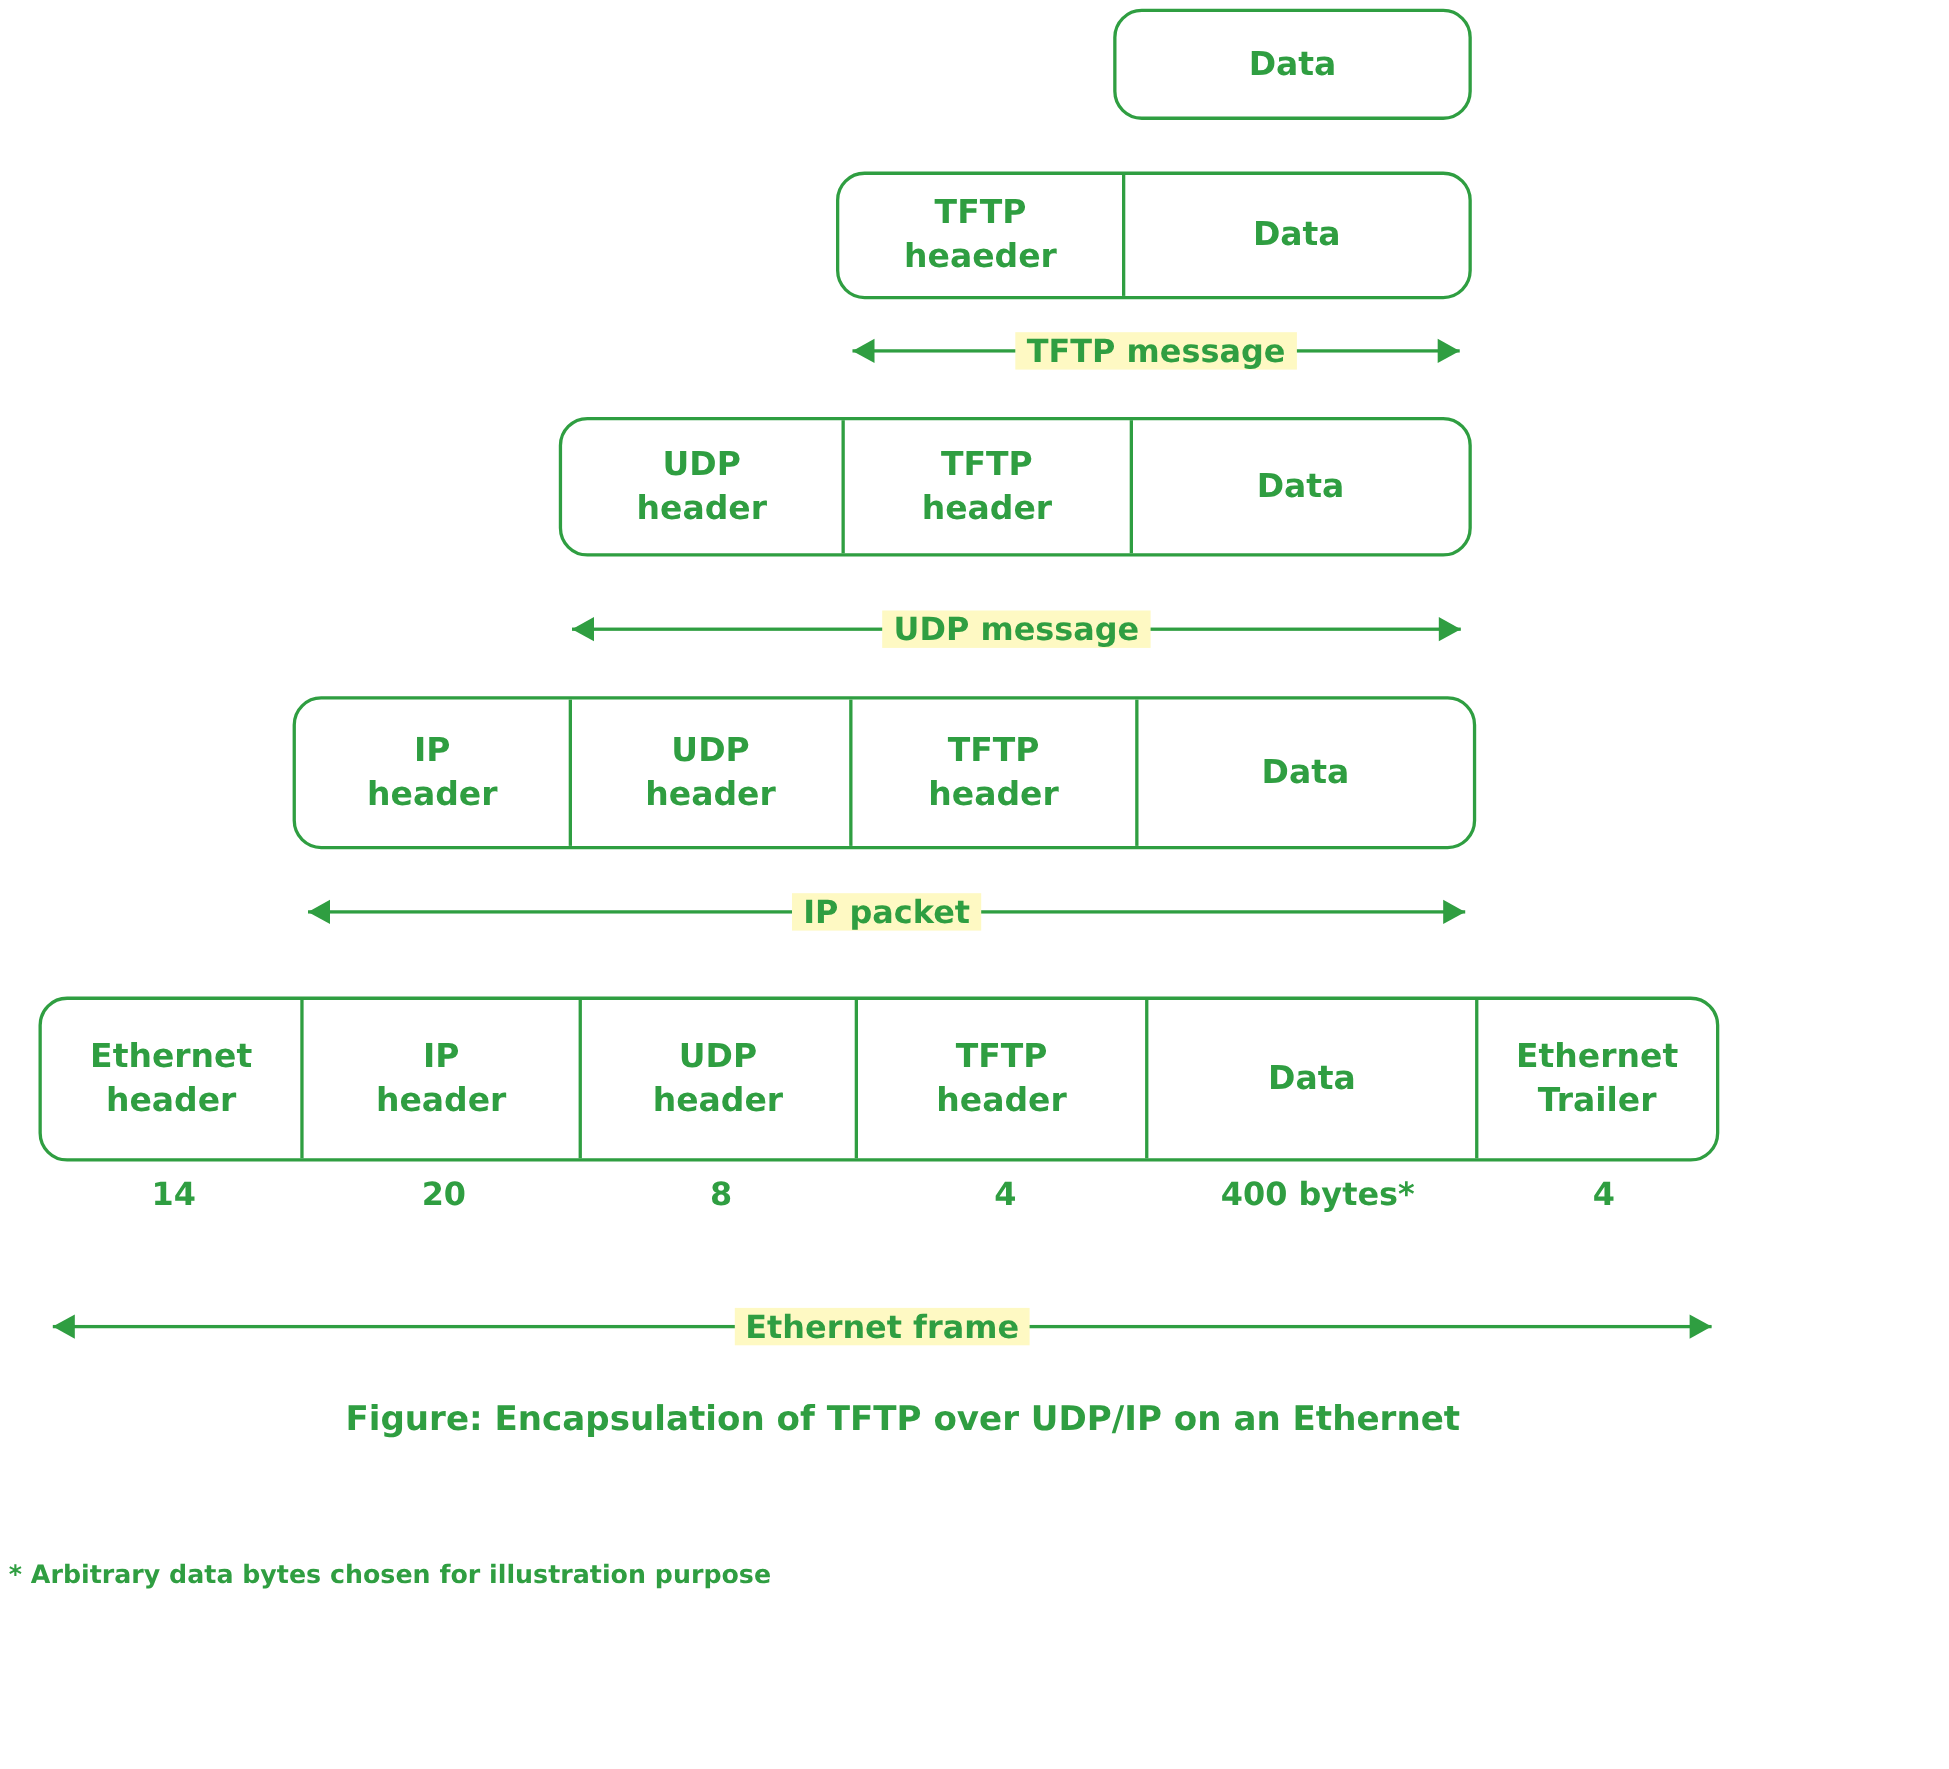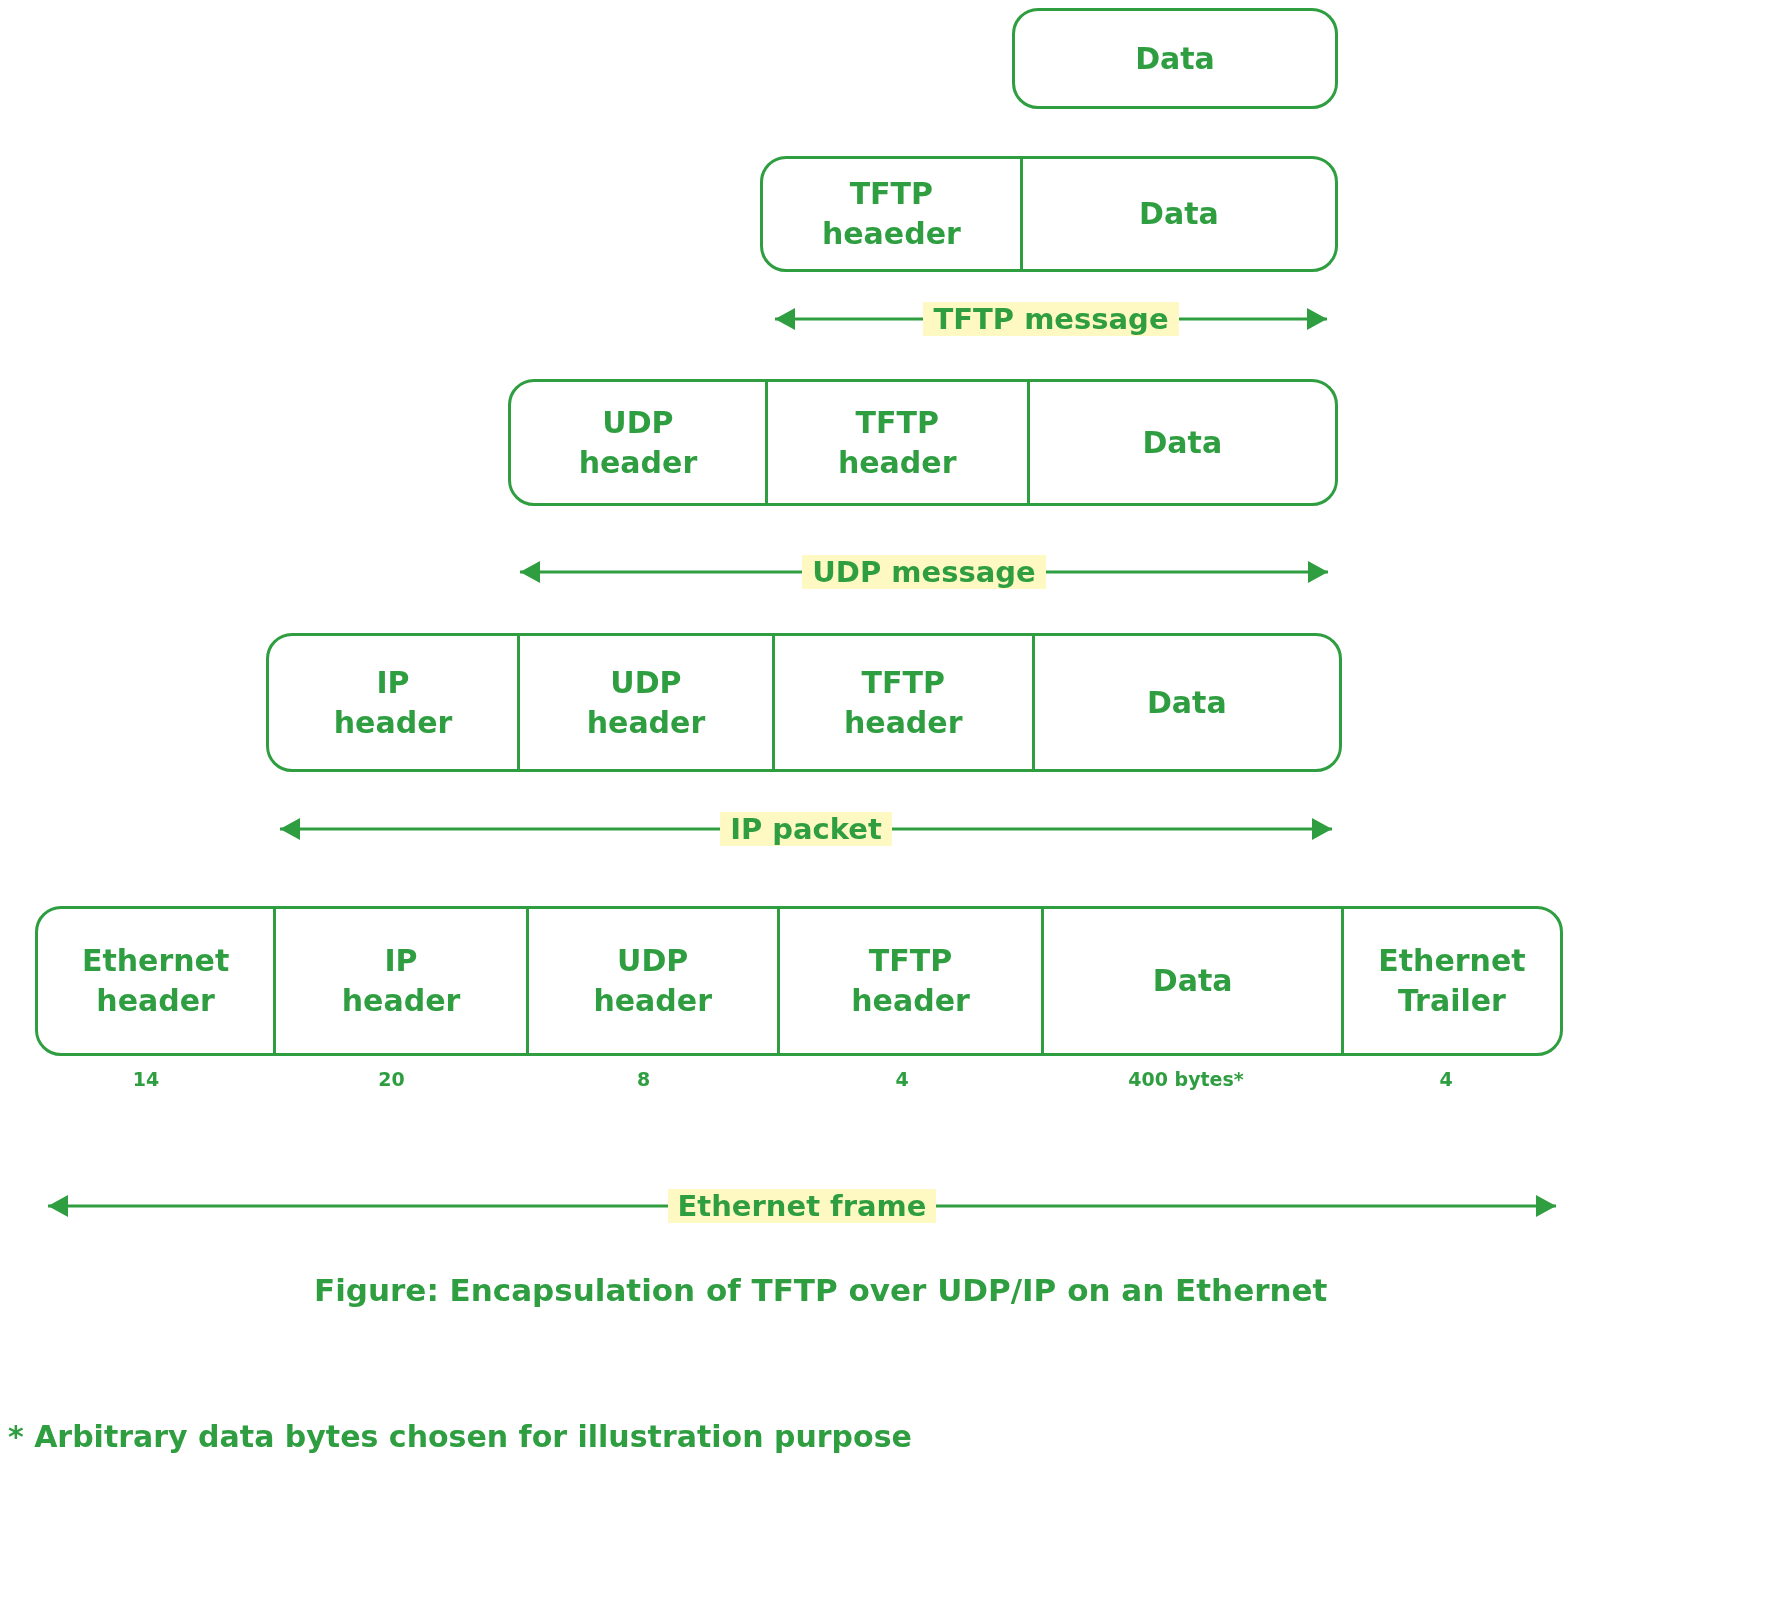--- a/index.html
+++ b/index.html
@@ -196,33 +196,33 @@
     </div>
     <div class="cell" style="flex:302 1 0;">
       <span class="cell-line">Data</span>
     </div>
     <div class="cell" style="flex:218 1 0;">
       <span class="cell-line">Ethernet
 Trailer</span>
     </div>
   </div>
 
-  <div class="sizes" style="--green:#2f9e41; left:27px; top:1068px; width:1528px; font-size:19px;">
+  <div class="sizes" style="--green:#2f9e41; left:39px; top:1068px; width:1528px; font-size:29px;">
     <div class="size-item" style="flex:238 1 0;">14</div>
     <div class="size-item" style="flex:253 1 0;">20</div>
     <div class="size-item" style="flex:251 1 0;">8</div>
     <div class="size-item" style="flex:266 1 0;">4</div>
     <div class="size-item" style="flex:302 1 0;">400 bytes*</div>
     <div class="size-item" style="flex:218 1 0;">4</div>
   </div>
 
   <div class="arrow" style="--green:#2f9e41; left:48px; top:1151px; width:1508px; font-size:29px;margin-top:32px;">
     <span class="bar"></span>
     <span class="head left"></span>
     <span class="head right"></span>
     <span class="alabel">Ethernet frame</span>
   </div>
 
   <div class="caption" style="--green:#2f9e41; left:314px; top:1272px; font-size:31px;">Figure: Encapsulation of TFTP over UDP/IP on an Ethernet</div>
 
-  <div class="caption" style="--green:#2f9e41; left:8px; top:1419px; font-size:30px;">* Arbitrary data bytes chosen for illustration purpose</div>
+  <div class="caption" style="--green:#2f9e41; left:8px; top:1419px; font-size:23px;">* Arbitrary data bytes chosen for illustration purpose</div>
 
 </div>
 
 </body></html>

